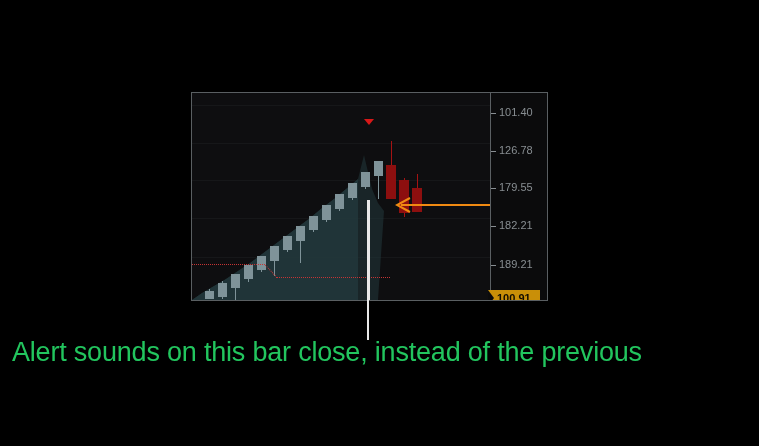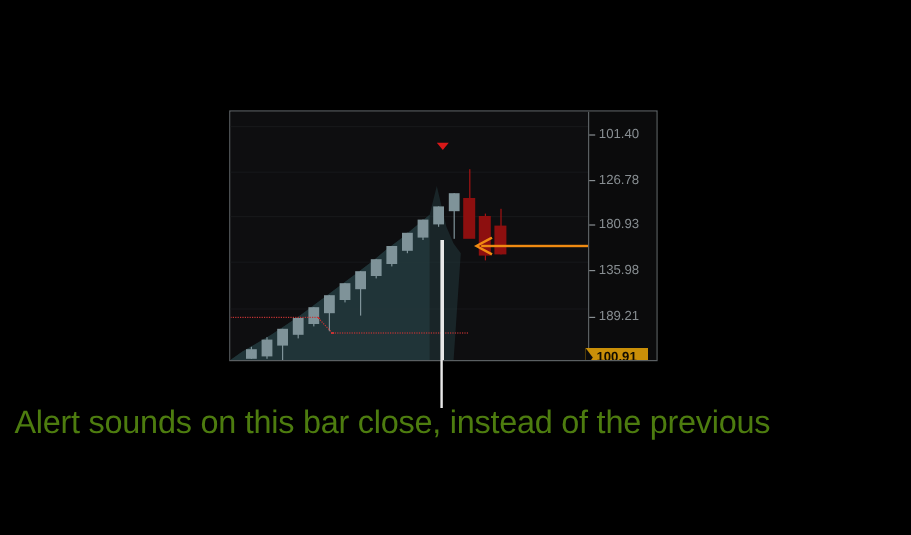--- a/index.html
+++ b/index.html
@@ -151,21 +151,21 @@
     height: 0;
     border-top: 1px dotted #c63434;
   }
 
   
   #caption {
     position: absolute;
     left: 12px;
     top: 337px;
     width: 735px;
-    color: #4d7c0f;
+    color: #22c55e;
     font-size: 27px;
     font-family: "Liberation Sans", sans-serif;
     letter-spacing: -0.2px;
     white-space: nowrap;
   }
 </style>
 </head>
 <body>
 
 <div id="root">
@@ -257,24 +257,24 @@
     </div>
 
     <div id="price-scale">
       <div class="price-tick" style="top:12px;">
         <span class="dash"></span><span>101.40</span>
       </div>
       <div class="price-tick" style="top:50px;">
         <span class="dash"></span><span>126.78</span>
       </div>
       <div class="price-tick" style="top:87px;">
-        <span class="dash"></span><span>180.93</span>
+        <span class="dash"></span><span>179.55</span>
       </div>
       <div class="price-tick" style="top:125px;">
-        <span class="dash"></span><span>135.98</span>
+        <span class="dash"></span><span>182.21</span>
       </div>
       <div class="price-tick" style="top:164px;">
         <span class="dash"></span><span>189.21</span>
       </div>
     </div>
 
     <div id="price-badge-wrap">
       <div id="price-badge">100.91</div>
     </div>
 

